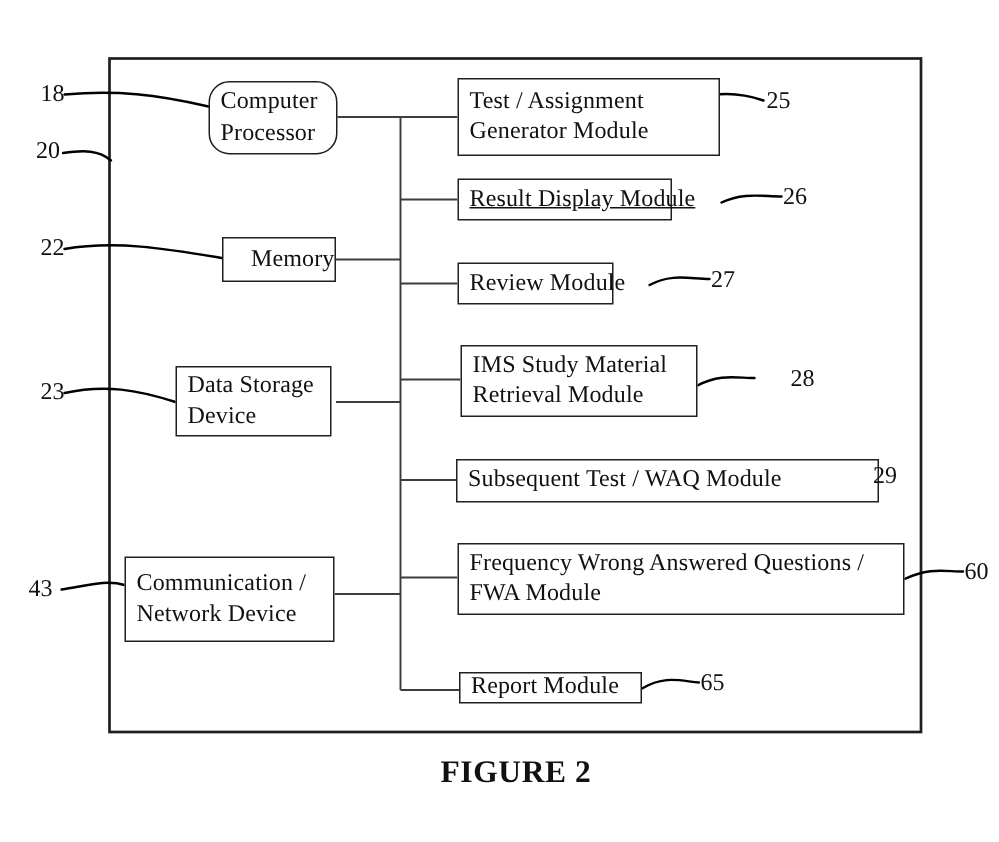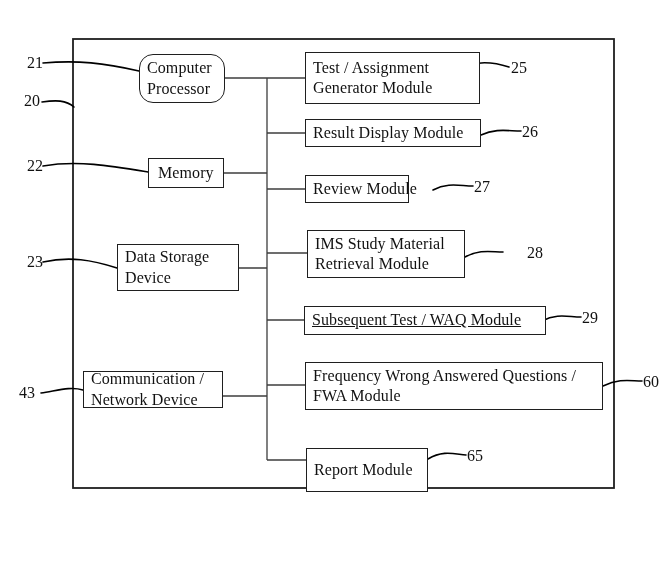--- a/index.html
+++ b/index.html
@@ -87,59 +87,60 @@
       <path d="M465,257 C480,249 491,252 503,252"></path>
       <path d="M542,321 C557,313 568,317 581,317"></path>
       <path d="M603,386 C620,378 630,381 642,381"></path>
       <path d="M428,459 C443,450 454,454 466,455"></path>
     </g>
   </svg>
 
   <div class="node-box" style="left:139px; top:54px; width:86px; height:49px;border-radius:14px;">
     <span>Computer Processor</span>
   </div>
-  <div class="node-box" style="left:148px; top:158px; width:76px; height:30px; padding:0 0 0 9px;">
+  <div class="node-box" style="left:148px; top:158px; width:76px; height:30px; padding:0 0 0 9px;justify-content:flex-end;">
     <span>Memory</span>
   </div>
-  <div class="node-box" style="left:117px; top:244px; width:122px; height:47px;">
+  <div class="node-box" style="left:117px; top:244px; width:104px; height:47px;">
     <span>Data Storage Device</span>
   </div>
-  <div class="node-box" style="left:83px; top:371px; width:140px; height:37px;">
+  <div class="node-box" style="left:83px; top:371px; width:140px; height:57px;">
     <span>Communication / Network Device</span>
   </div>
 
   <div class="node-box" style="left:305px; top:52px; width:175px; height:52px;">
     <span>Test / Assignment Generator Module</span>
   </div>
-  <div class="node-box" style="left:305px; top:119px; width:176px; height:28px;">
+  <div class="node-box" style="left:305px; top:119px; width:143px; height:28px;text-decoration:underline;">
     <span style="white-space:nowrap;">Result Display Module</span>
   </div>
   <div class="node-box" style="left:305px; top:175px; width:104px; height:28px;">
     <span style="white-space:nowrap;">Review Module</span>
   </div>
   <div class="node-box" style="left:307px; top:230px; width:158px; height:48px;">
     <span>IMS Study Material Retrieval Module</span>
   </div>
-  <div class="node-box" style="left:304px; top:306px; width:242px; height:29px;text-decoration:underline;">
+  <div class="node-box" style="left:304px; top:306px; width:282px; height:29px;">
     <span style="white-space:nowrap;">Subsequent Test / WAQ Module</span>
   </div>
   <div class="node-box" style="left:305px; top:362px; width:298px; height:48px;">
     <span>Frequency Wrong Answered Questions / FWA Module</span>
   </div>
-  <div class="node-box" style="left:306px; top:448px; width:122px; height:44px;">
+  <div class="node-box" style="left:306px; top:448px; width:122px; height:21px;">
     <span style="white-space:nowrap;">Report Module</span>
   </div>
 
   <div class="ref-num" style="left:24px;  top:93px;">20</div>
-  <div class="ref-num" style="left:27px;  top:55px;">21</div>
+  <div class="ref-num" style="left:27px;  top:55px;">18</div>
   <div class="ref-num" style="left:27px;  top:158px;">22</div>
   <div class="ref-num" style="left:27px;  top:254px;">23</div>
   <div class="ref-num" style="left:19px;  top:385px;">43</div>
   <div class="ref-num" style="left:511px; top:60px;">25</div>
   <div class="ref-num" style="left:522px; top:124px;">26</div>
   <div class="ref-num" style="left:474px; top:179px;">27</div>
   <div class="ref-num" style="left:527px; top:245px;">28</div>
   <div class="ref-num" style="left:582px; top:310px;">29</div>
   <div class="ref-num" style="left:643px; top:374px;">60</div>
   <div class="ref-num" style="left:467px; top:448px;">65</div>
 
+  <div class="figure-caption">FIGURE 2</div>
 
 </div>
 
 </body></html>

